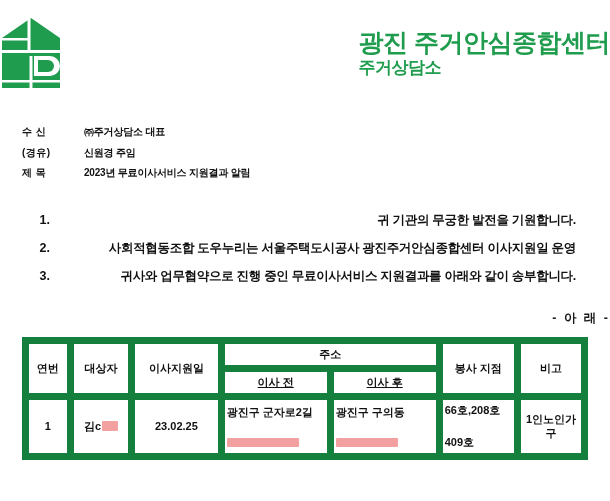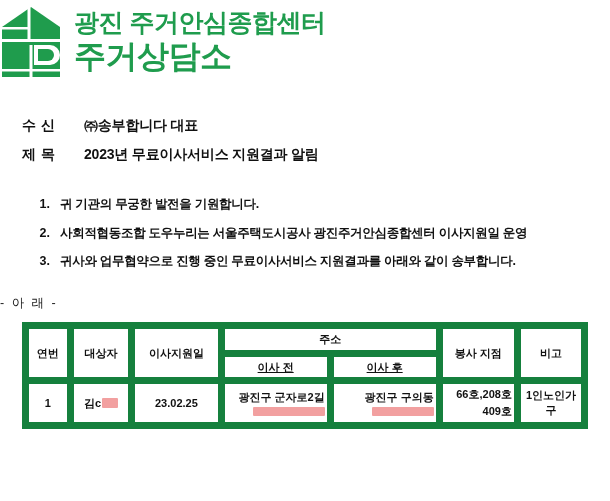--- a/index.html
+++ b/index.html
@@ -13,22 +13,22 @@
     background: #ffffff;
     font-family: "Liberation Sans", sans-serif;
     color: #1a1a1a;
     overflow: hidden;
   }
 
   
   .doc-header {
     display: flex;
     align-items: center;
-    justify-content: flex-start;
-    padding-top: 5px;
+    justify-content: space-between;
+    padding-top: 16px;
     gap: 12px;
   }
   .logo-mark {
     width: 62px;
     height: 74px;
     position: relative;
     flex: 0 0 auto;
   }
   .logo-mark svg { display: block; }
   .logo-text {
@@ -37,30 +37,30 @@
     justify-content: center;
     line-height: 1.18;
   }
   .logo-line1 {
     font-size: 25px;
     font-weight: bold;
     color: #1f9c4d;
     letter-spacing: -0.5px;
   }
   .logo-line2 {
-    font-size: 32px;
+    font-size: 17px;
     font-weight: bold;
     color: #1f9c4d;
     letter-spacing: -0.5px;
   }
 
   
   .addr-block {
     margin: 32px 0 0 22px;
-    font-size: 14px;
+    font-size: 10px;
     font-weight: bold;
     line-height: 2.05;
     color: #111;
   }
   .addr-row {
     display: flex;
     align-items: baseline;
   }
   .addr-label {
     width: 62px;
@@ -90,30 +90,31 @@
   }
   .item-num {
     width: 26px;
     flex: 0 0 auto;
     text-align: right;
     padding-right: 10px;
   }
   .item-text {
     flex: 1 1 auto;
     letter-spacing: -0.3px;
+    text-align: right;
   }
   .item-text .cont {
     display: block;
   }
 
   
   .below-mark {
-    text-align: left;
+    text-align: right;
     font-size: 12.5px;
-    font-weight: normal;
+    font-weight: bold;
     margin: 20px 0 10px 0;
     letter-spacing: 2px;
   }
 
   
   .table-wrap {
     margin: 0 22px;
   }
   table.result-table {
     width: 100%;
@@ -136,23 +137,23 @@
   .th-addr-b  { width: 19.5%; text-decoration: underline; }
   .th-addr-a  { width: 19.5%; text-decoration: underline; }
   .th-spot    { width: 14%; }
   .th-note    { width: 12%; }
   .row-h1 th { height: 20px; }
   .row-h2 th { height: 20px; }
   .data-row td { height: 44px; }
   .cell-stack {
     display: flex;
     flex-direction: column;
-    align-items: flex-end;
+    align-items: flex-start;
     justify-content: center;
-    gap: 2px;
+    gap: 18px;
   }
   .redact-bar {
     display: block;
     background: #f2a0a0;
     height: 9px;
     border-radius: 1px;
   }
   .name-cell {
     display: inline-flex;
     align-items: center;
@@ -183,21 +184,25 @@
   </div>
   <div class="logo-text">
     <div class="logo-line1">광진 주거안심종합센터</div>
     <div class="logo-line2">주거상담소</div>
   </div>
 </div>
 
 <div class="addr-block">
   <div class="addr-row">
     <span class="addr-label">수 신</span>
-    <span class="addr-value">㈜송부합니다 대표</span>
+    <span class="addr-value">㈜주거상담소 대표</span>
+  </div>
+  <div class="addr-row">
+    <span class="addr-label">(경유)</span>
+    <span class="addr-value">신원경 주임</span>
   </div>
   <div class="addr-row">
     <span class="addr-label">제 목</span>
     <span class="addr-value">2023년 무료이사서비스 지원결과 알림</span>
   </div>
 </div>
 
 <div class="body-list">
   <div class="body-item">
     <span class="item-num">1.</span>

